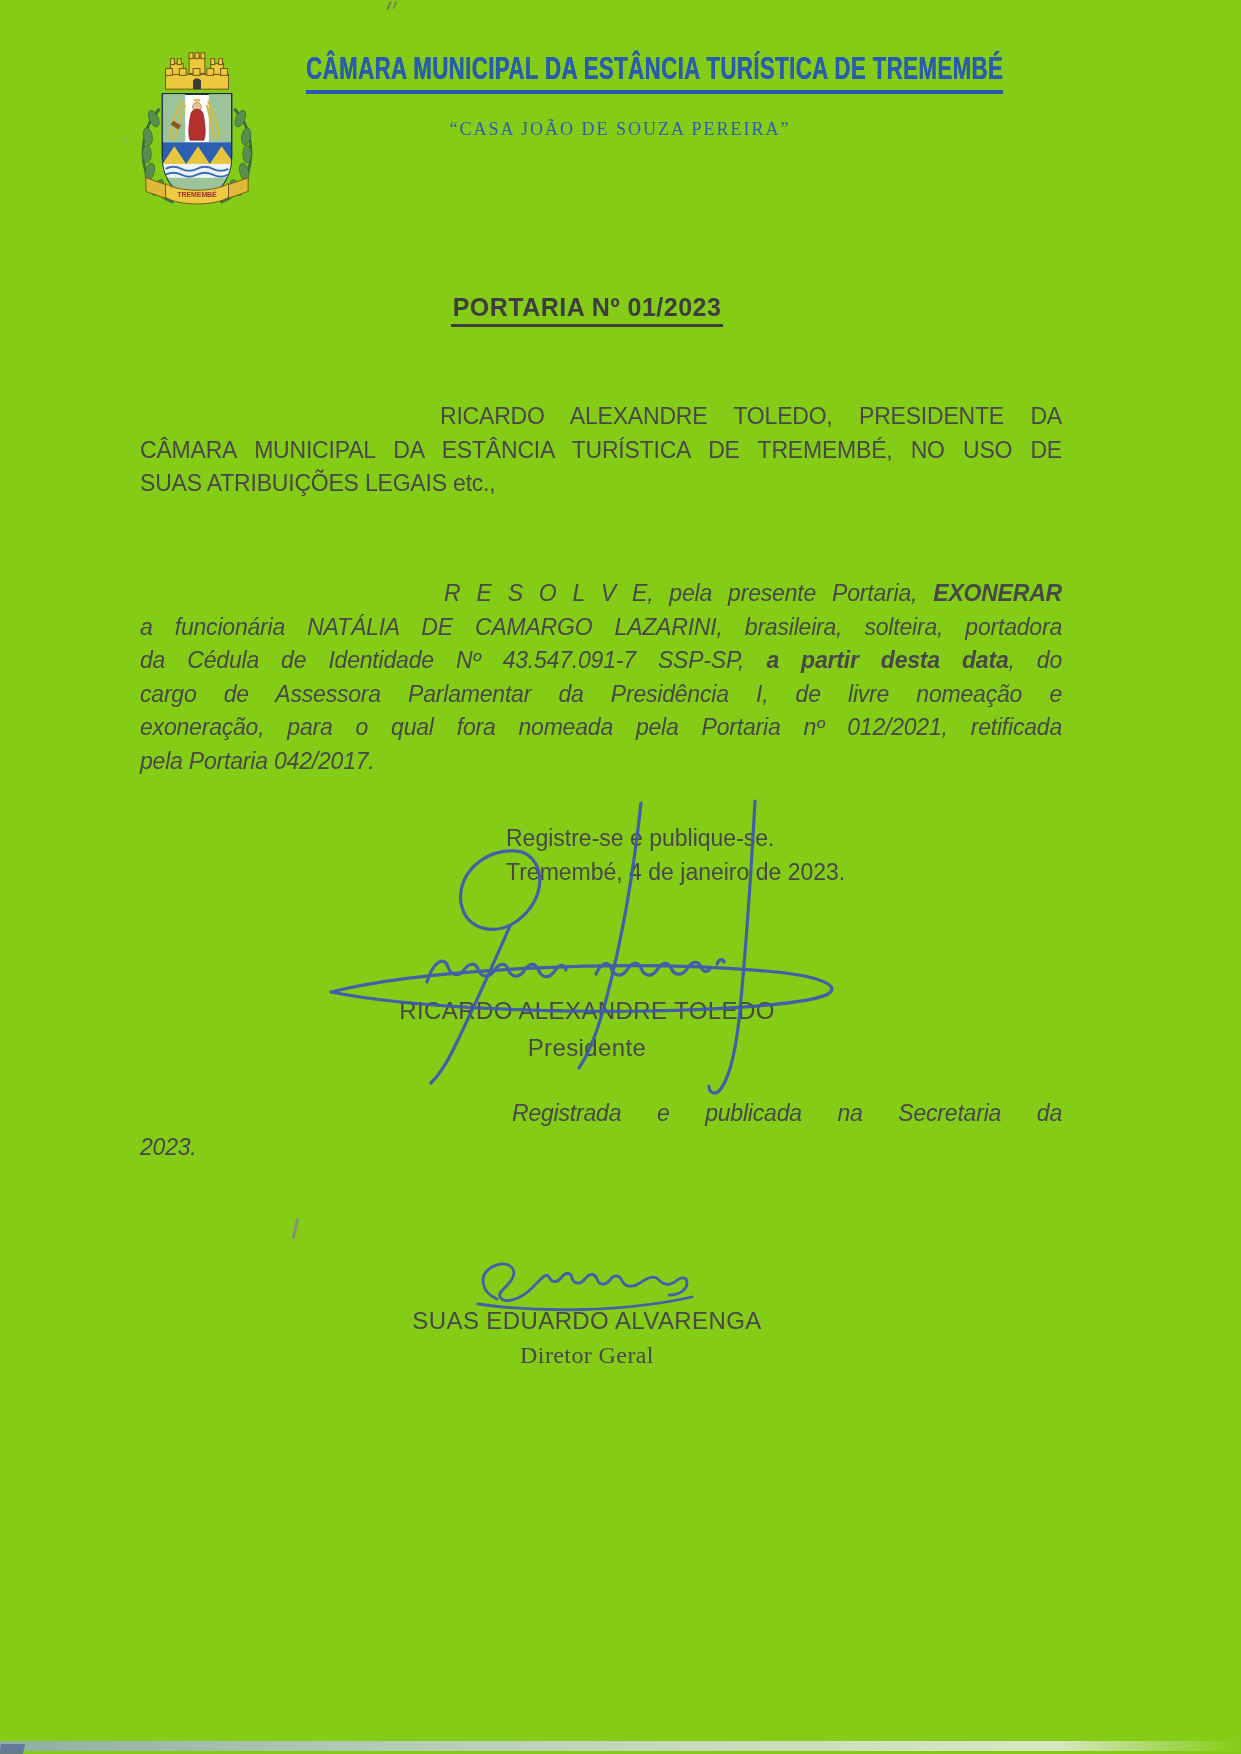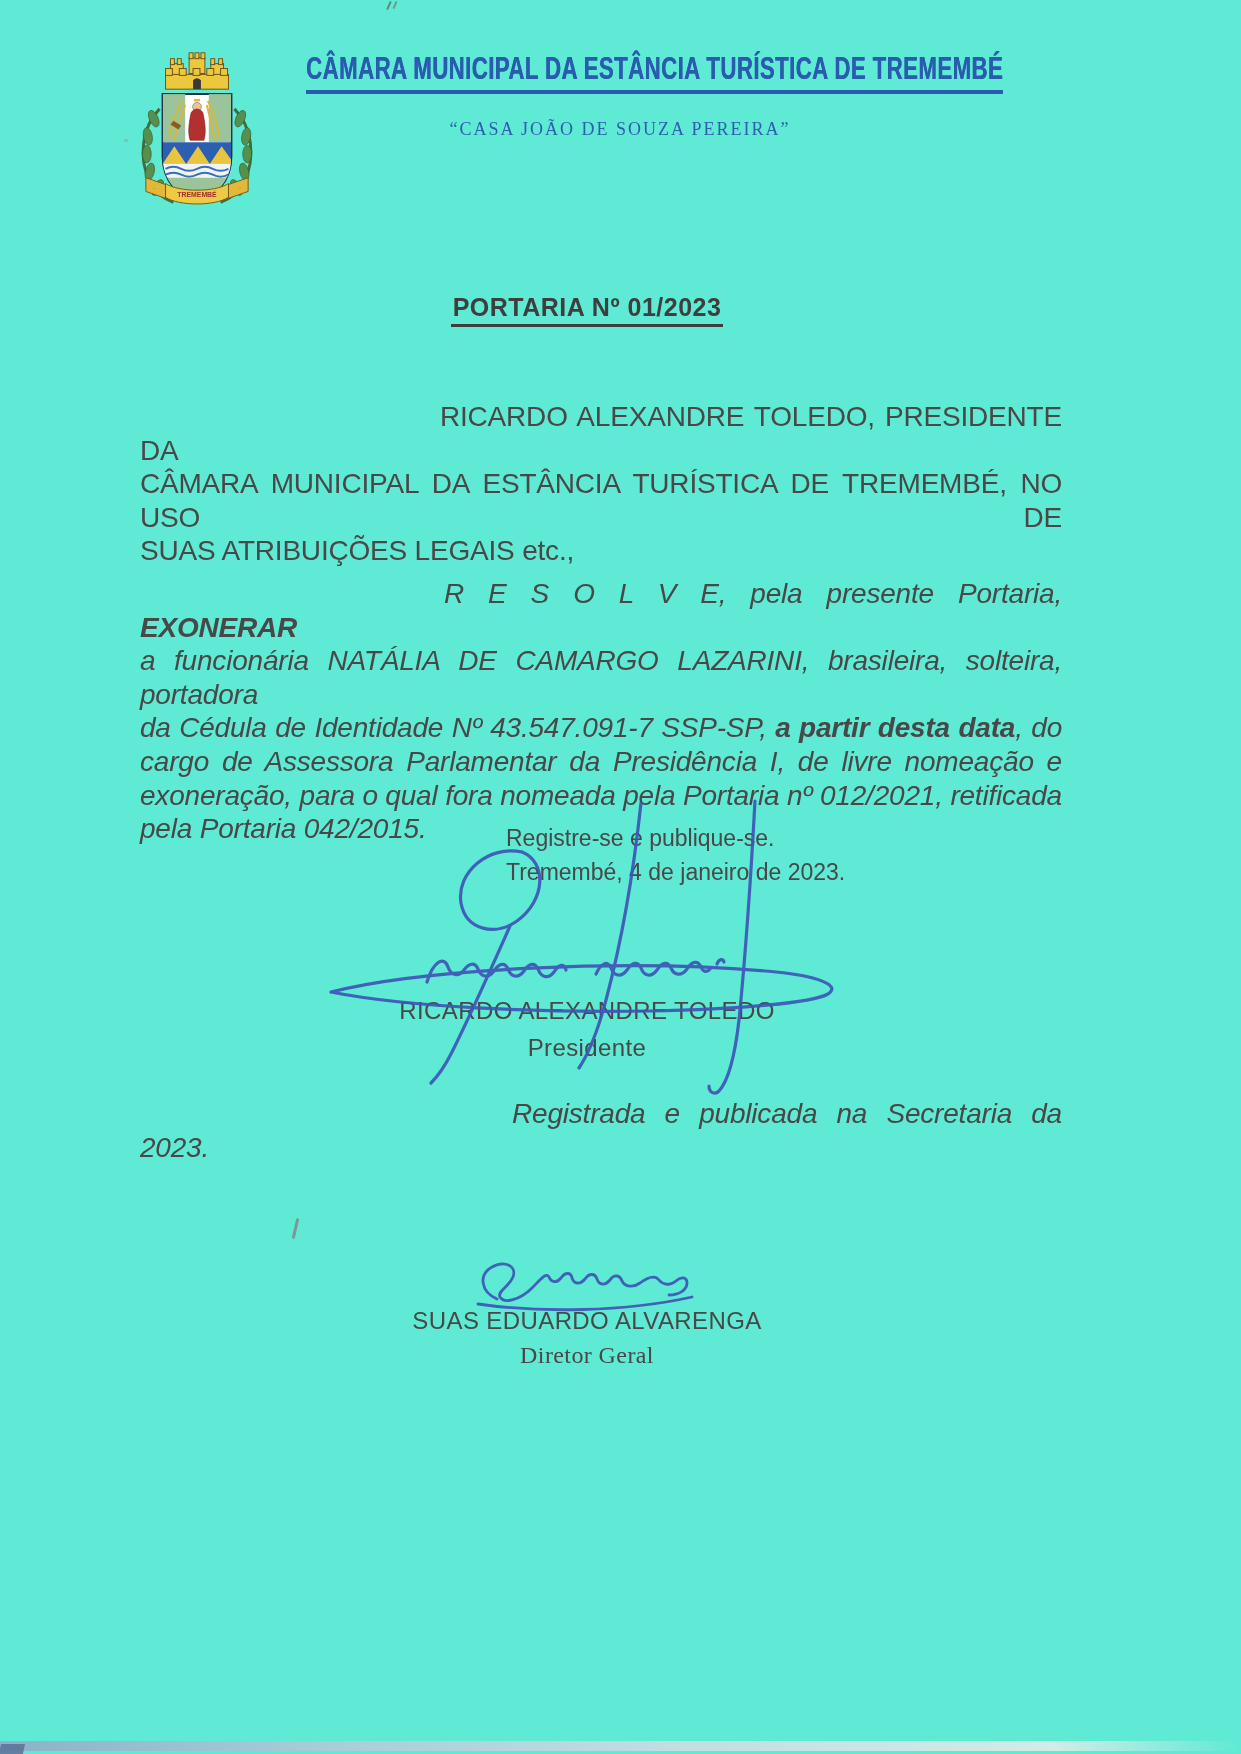--- a/index.html
+++ b/index.html
@@ -1,20 +1,20 @@
 <!DOCTYPE html>
 <html><head>
 <meta charset="utf-8">
 <style>
   html,body{margin:0;padding:0;background:#e8e8e6;}
   #page{
     position:relative;
     width:1241px;height:1754px;
     margin:0 auto;
-    background:#5eead4;
+    background:#84cc16;
     overflow:hidden;
     font-family:"Liberation Sans","DejaVu Sans",sans-serif;
     color:#484848;
   }
   
   .crest{position:absolute;left:138px;top:46px;width:118px;height:166px;}
   .org-name{
     position:absolute;left:306px;top:50px;white-space:nowrap;
   }
   .org-name .inner{
@@ -33,21 +33,21 @@
     font-family:"Liberation Serif","DejaVu Serif",serif;
     font-size:18px;letter-spacing:2px;color:#2d5fae;
   }
   
   .doc-title{position:absolute;left:0;top:293px;width:1174px;text-align:center;}
   .doc-title .inner{
     display:inline-block;font-size:25px;font-weight:700;letter-spacing:.5px;
     color:#3e3e3e;border-bottom:3px solid #3e3e3e;padding:0 2px 2px 2px;
   }
   
-  .para{position:absolute;left:140px;width:922px;font-size:28px;letter-spacing:-.2px;}
+  .para{position:absolute;left:140px;width:922px;font-size:23px;letter-spacing:-.2px;}
   .jline{text-align:justify;text-align-last:justify;line-height:33.6px;}
   .jline.last{text-align-last:left;}
   .p-preamble{top:400px;}
   .p-preamble .jline:nth-child(1){text-indent:300px;}
   .p-resolve{top:577px;font-style:italic;}
   .p-resolve .jline:nth-child(1){text-indent:304px;}
   .p-registration{top:1097px;font-style:italic;}
   .p-registration .jline:nth-child(1){text-indent:372px;}
   .b{font-weight:700;}
   
@@ -168,21 +168,21 @@
       <div class="jline"><span>RICARDO ALEXANDRE TOLEDO, PRESIDENTE DA</span></div>
       <div class="jline"><span>CÂMARA MUNICIPAL DA ESTÂNCIA TURÍSTICA DE TREMEMBÉ, NO USO DE</span></div>
       <div class="jline last"><span>SUAS ATRIBUIÇÕES LEGAIS etc.,</span></div>
     </div>
   <div class="para p-resolve">
       <div class="jline"><span>R E S O L V E, pela presente Portaria, </span><span class="b">EXONERAR</span></div>
       <div class="jline"><span>a funcionária NATÁLIA DE CAMARGO LAZARINI, brasileira, solteira, portadora</span></div>
       <div class="jline"><span>da Cédula de Identidade Nº 43.547.091-7 SSP-SP, </span><span class="b">a partir desta data</span><span>, do</span></div>
       <div class="jline"><span>cargo de Assessora Parlamentar da Presidência I, de livre nomeação e</span></div>
       <div class="jline"><span>exoneração, para o qual fora nomeada pela Portaria nº 012/2021, retificada</span></div>
-      <div class="jline last"><span>pela Portaria 042/2015.</span></div>
+      <div class="jline last"><span>pela Portaria 042/2017.</span></div>
     </div>
 
   <div class="closing">
     <div>Registre-se e publique-se.</div>
     <div>Tremembé, 4 de janeiro de 2023.</div>
   </div>
 
   <div class="sig-line sig1-name">RICARDO ALEXANDRE TOLEDO</div>
   <div class="sig-line sig1-role">Presidente</div>
 

